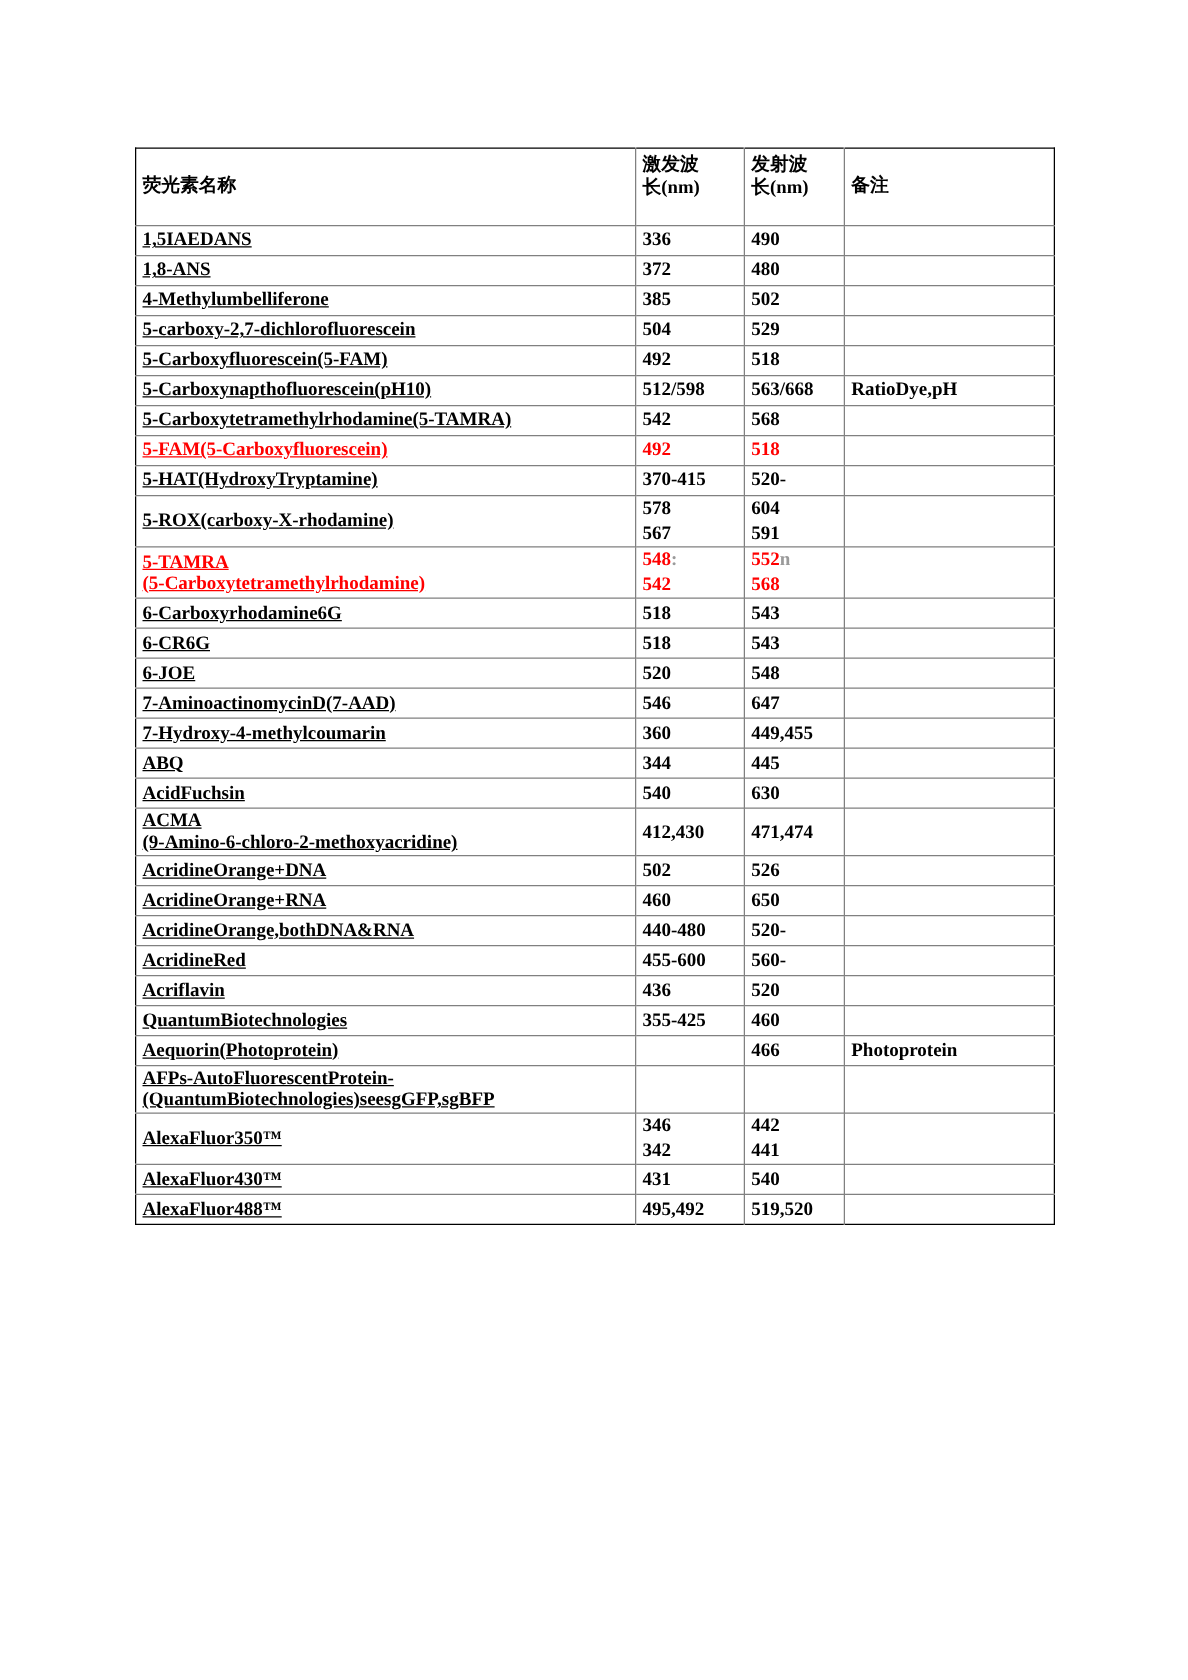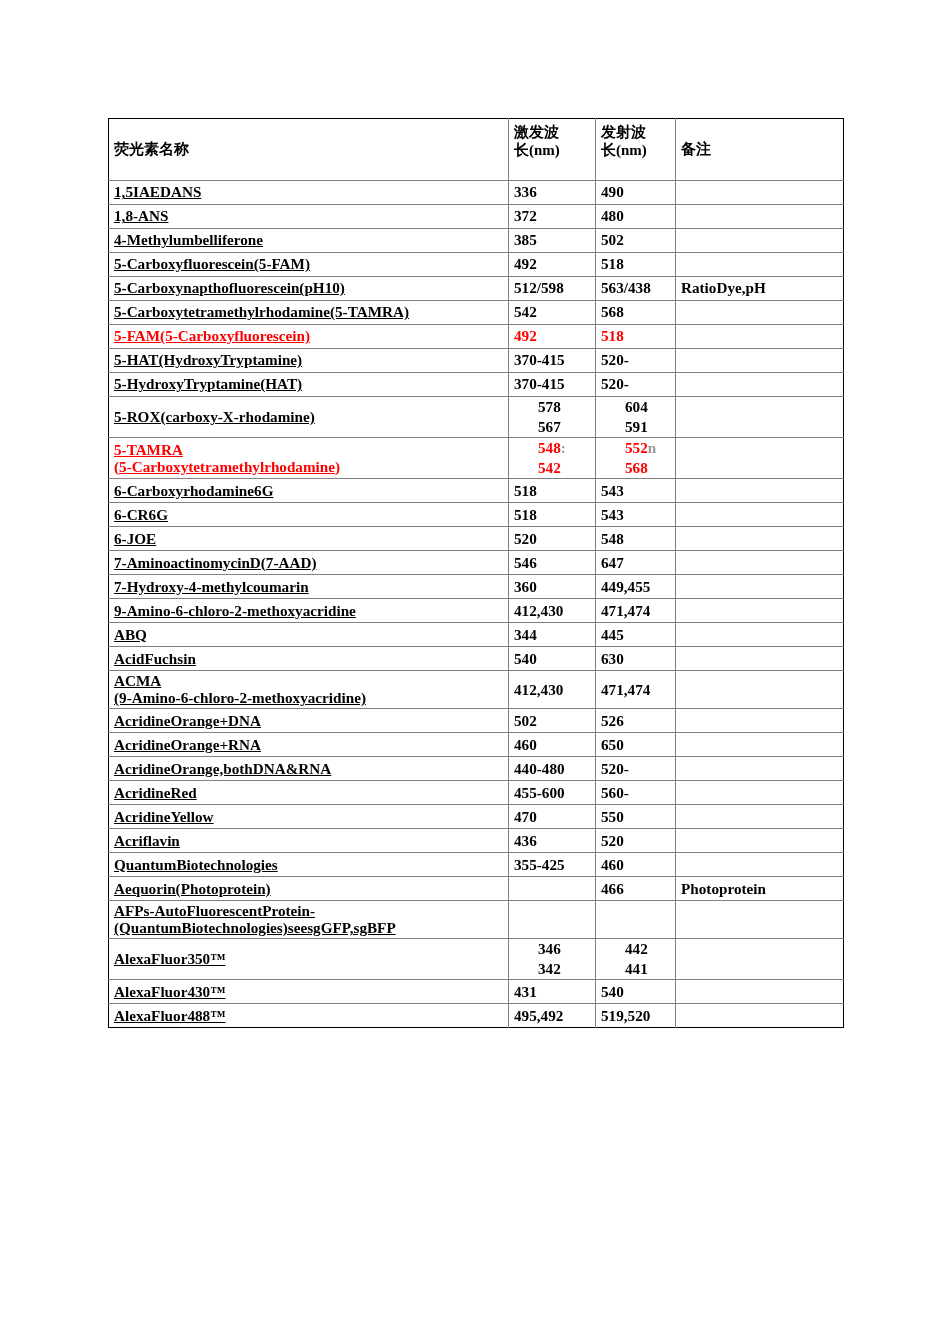--- a/index.html
+++ b/index.html
@@ -58,21 +58,21 @@
     height: 62px;
   }
   tr.head td.name-cell,
   tr.head td.note-cell { vertical-align: middle; padding-top: 1px; margin-top: 46px; }
 
   
   tr.red td { color: #ff0000; }
   .grey { color: #9a9a9a; }
 
   
-  .stack { display: block; margin-left: 24px; }
+  .stack { display: block; }
   .stack .l1 { display: block; }
   .stack .l2 { display: block; margin-top: 3px; }
 
   td.tall { height: 47px; }
   td.tall2 { height: 52px; }
   td.bottomname { vertical-align: bottom; padding-bottom: 3px; }
   td.topnums { vertical-align: top; padding-top: 2px; }
   td.wrapname { line-height: 1.16; text-decoration: underline; }
 </style>
 </head>
@@ -111,29 +111,35 @@
           <td>480</td>
           <td></td>
         </tr>
         <tr>
           <td class="wrapname">4-Methylumbelliferone</td>
           <td>385</td>
           <td>502</td>
           <td></td>
         </tr>
         <tr>
+          <td class="wrapname">5-carboxy-2,7-dichlorofluorescein</td>
+          <td>504</td>
+          <td>529</td>
+          <td></td>
+        </tr>
+        <tr>
           <td class="wrapname">5-Carboxyfluorescein(5-FAM)</td>
           <td>492</td>
           <td>518</td>
           <td></td>
         </tr>
         <tr>
           <td class="wrapname">5-Carboxynapthofluorescein(pH10)</td>
           <td>512/598</td>
-          <td>563/438</td>
+          <td>563/668</td>
           <td>RatioDye,pH</td>
         </tr>
         <tr>
           <td class="wrapname tall">5-Carboxytetramethylrhodamine(5-TAMRA)</td>
           <td class="tall">542</td>
           <td class="tall">568</td>
           <td class="tall"></td>
         </tr>
         <tr class="red">
           <td class="wrapname">5-FAM(5-Carboxyfluorescein)</td>
@@ -141,26 +147,20 @@
           <td>518</td>
           <td></td>
         </tr>
         <tr>
           <td class="wrapname">5-HAT(HydroxyTryptamine)</td>
           <td>370-415</td>
           <td>520-</td>
           <td></td>
         </tr>
         <tr>
-          <td class="wrapname">5-HydroxyTryptamine(HAT)</td>
-          <td>370-415</td>
-          <td>520-</td>
-          <td></td>
-        </tr>
-        <tr>
           <td class="wrapname bottomname tall2">5-ROX(carboxy-X-rhodamine)</td>
           <td class="topnums tall2">
             <span class="stack">
               <span class="l1"><span>578</span></span>
               <span class="l2">567</span>
             </span>
           </td>
           <td class="topnums tall2">
             <span class="stack">
               <span class="l1"><span>604</span></span>
@@ -209,26 +209,20 @@
           <td>647</td>
           <td></td>
         </tr>
         <tr>
           <td class="wrapname">7-Hydroxy-4-methylcoumarin</td>
           <td>360</td>
           <td>449,455</td>
           <td></td>
         </tr>
         <tr>
-          <td class="wrapname">9-Amino-6-chloro-2-methoxyacridine</td>
-          <td>412,430</td>
-          <td>471,474</td>
-          <td></td>
-        </tr>
-        <tr>
           <td class="wrapname">ABQ</td>
           <td>344</td>
           <td>445</td>
           <td></td>
         </tr>
         <tr>
           <td class="wrapname">AcidFuchsin</td>
           <td>540</td>
           <td>630</td>
           <td></td>
@@ -257,26 +251,20 @@
           <td>520-</td>
           <td></td>
         </tr>
         <tr>
           <td class="wrapname">AcridineRed</td>
           <td>455-600</td>
           <td>560-</td>
           <td></td>
         </tr>
         <tr>
-          <td class="wrapname">AcridineYellow</td>
-          <td>470</td>
-          <td>550</td>
-          <td></td>
-        </tr>
-        <tr>
           <td class="wrapname">Acriflavin</td>
           <td>436</td>
           <td>520</td>
           <td></td>
         </tr>
         <tr>
           <td class="wrapname">QuantumBiotechnologies</td>
           <td>355-425</td>
           <td>460</td>
           <td></td>

